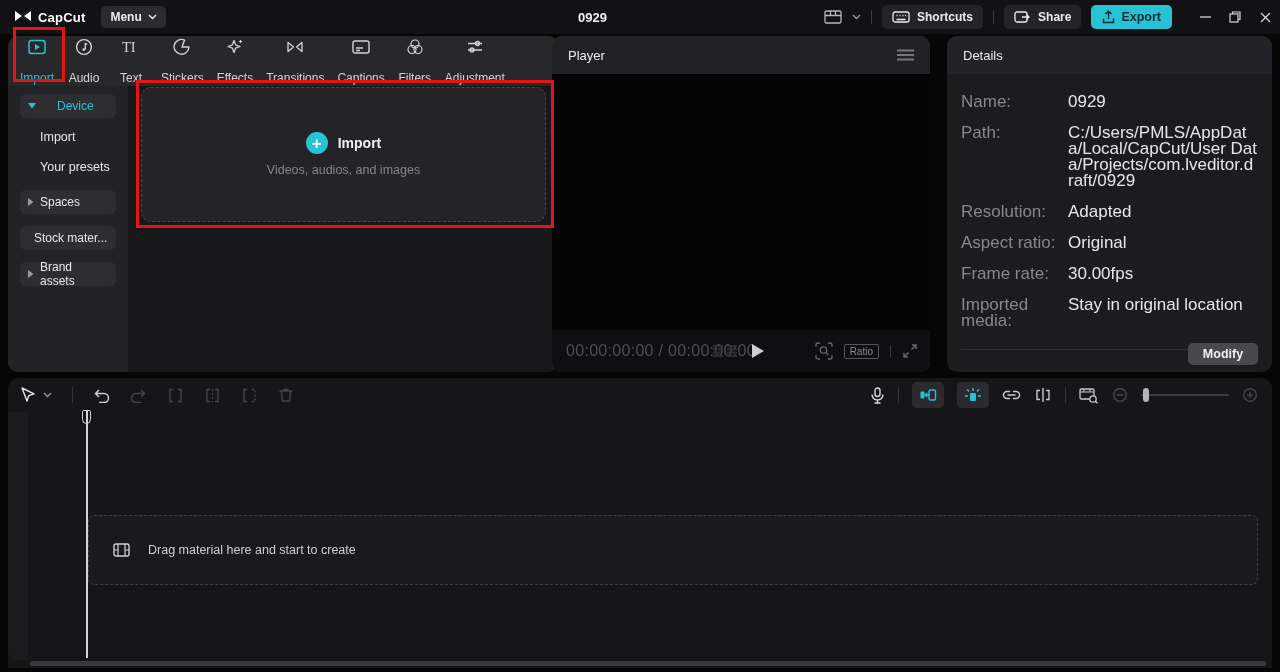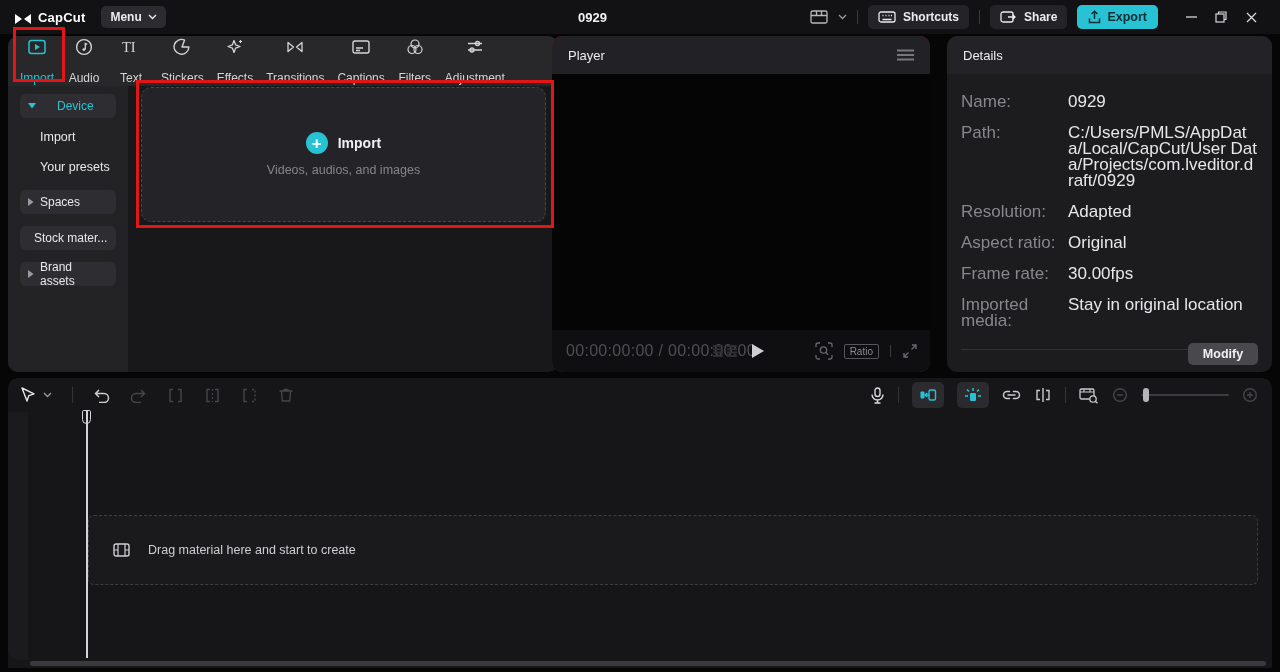--- a/index.html
+++ b/index.html
@@ -5,28 +5,28 @@
   :root{ --accent:#27c2d4; --annotation:#e31515; }
   *{box-sizing:border-box;}
   html,body{margin:0;padding:0;background:#000;}
   .window{position:relative;width:1280px;height:672px;background:#060607;
     font-family:"Liberation Sans",sans-serif;overflow:hidden;color:#d6d6d9;}
   svg{display:block;}
 
   
   .topbar{position:absolute;left:0;top:0;width:1280px;height:34px;background:#121214;
     display:flex;align-items:center;}
-  .logo{display:flex;align-items:flex-end;gap:6px;margin-left:14px;}
+  .logo{display:flex;align-items:flex-start;gap:6px;margin-left:14px;}
   .logo-text{color:#fff;font-weight:bold;font-size:13px;letter-spacing:.2px;}
   .menu-btn{display:flex;align-items:center;gap:6px;background:#2c2c30;border-radius:5px;
     height:22px;padding:0 9px;margin-left:16px;color:#ececee;font-weight:bold;font-size:12px;}
   .tb-title{position:absolute;left:578px;top:0;height:34px;display:flex;align-items:center;
     color:#f2f2f4;font-weight:bold;font-size:13px;}
   .tb-right{position:absolute;right:0;top:0;height:34px;display:flex;align-items:center;gap:10px;
-    padding-right:14px;}
+    padding-right:0;}
   .tb-divider{width:1px;height:14px;background:#3a3a3e;}
   .tb-btn{display:flex;align-items:center;gap:7px;background:#242428;border-radius:5px;height:24px;
     padding:0 10px;color:#ececee;font-weight:bold;font-size:12px;}
   .export-btn{display:flex;align-items:center;gap:6px;background:var(--accent);border-radius:5px;
     height:24px;padding:0 11px;color:#0e2d33;font-weight:bold;font-size:12.5px;text-align:center;}
   .win-controls{display:flex;align-items:center;gap:0;margin-left:8px;}
   .win-btn{width:30px;height:34px;display:flex;align-items:center;justify-content:center;color:#d8d8dc;}
 
   
   .panel-header{height:38px;background:#222226;border-radius:10px 10px 0 0;display:flex;

